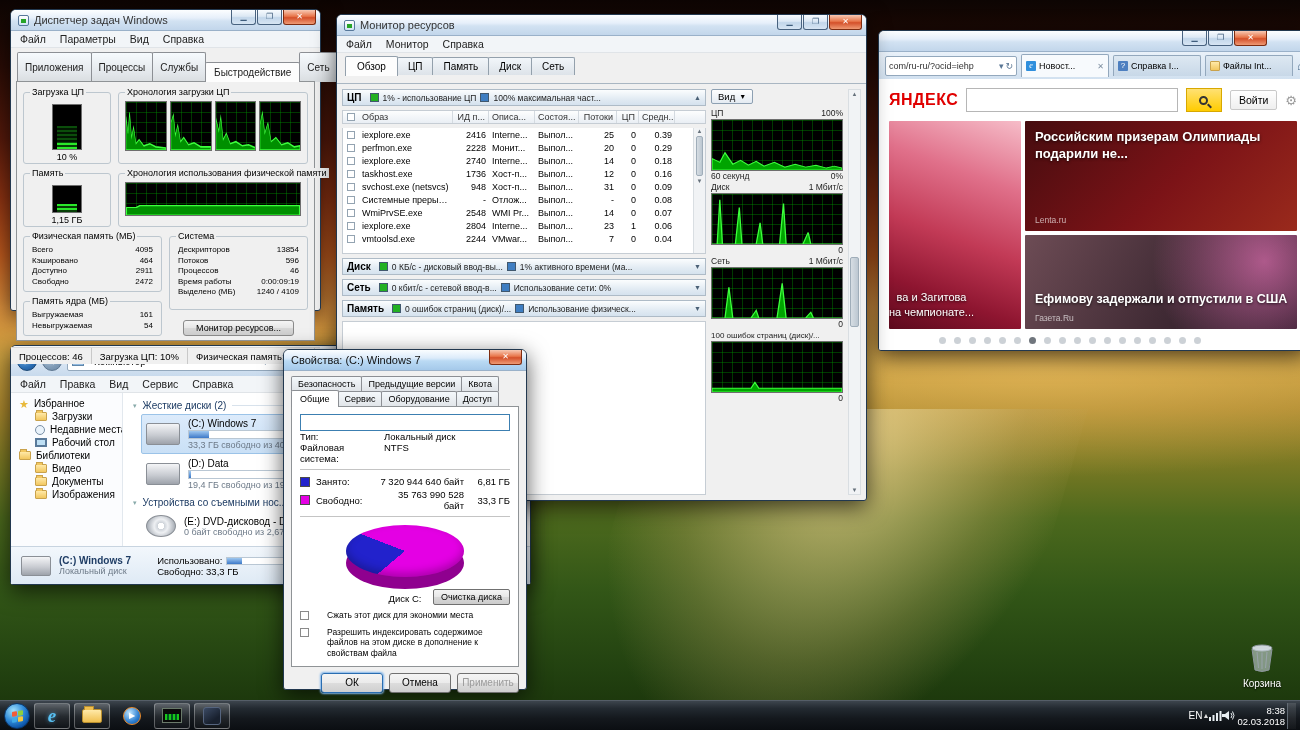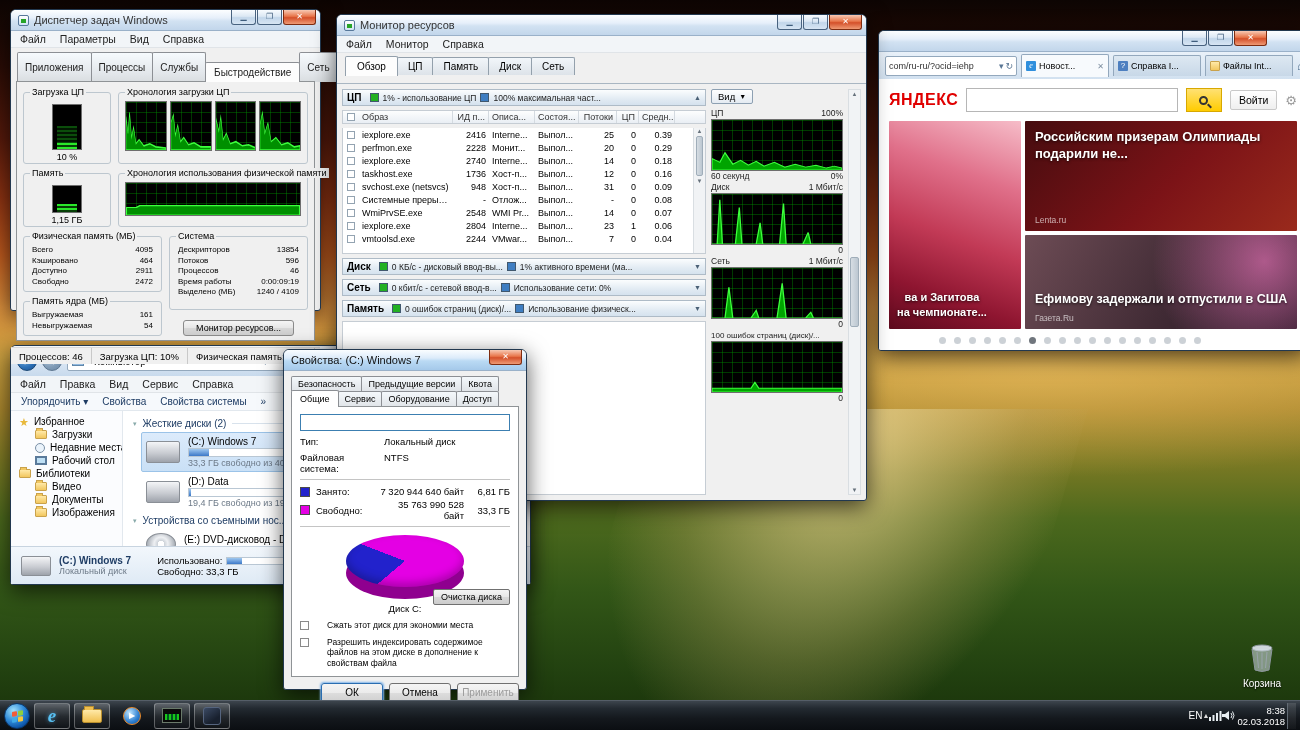--- a/index.html
+++ b/index.html
@@ -137,21 +137,21 @@
 .dd2 .ubar i{display:block;height:100%;width:17%;background:linear-gradient(#9fc8f0,#3c78c8)}
 
 
 #props{left:283px;top:349px;width:244px;height:341px;z-index:6}
 .ptabs{display:flex;padding:5px 7px 0;flex:none}
 .ptab{font-size:9px;padding:2px 6px;background:linear-gradient(#f4f8fb,#e0e4e8);border:1px solid #8c8f94;border-bottom:none;border-radius:2px 2px 0 0;margin-right:-1px;white-space:nowrap}
 .ptabs.front{padding-top:0}
 .ptabs.front .ptab:nth-child(1){background:#fff;position:relative;z-index:3;padding:3px 8px;margin-top:-1px}
 .ppage{margin:-1px 7px 0;border:1px solid #8f9396;background:#fff;flex:1;padding:7px 8px;font-size:9.5px;position:relative}
 .plabel{width:100%;height:17px;border:1px solid #3c7fb1;font-size:10px;padding:0 3px;outline:none;font-family:inherit}
-.prw{display:flex;margin-top:5px}
+.prw{display:flex;}
 .prw .k{width:84px;flex:none}
 .ehr{height:2px;border-top:1px solid #c4c4c4;border-bottom:1px solid #fff;margin:5px 0}
 .lrow{display:flex;align-items:center;margin:2px 0}
 .csq{width:10px;height:10px;border:1px solid #4a4a4a;margin-right:6px;flex:none}
 .lrow .k{width:64px;flex:none}
 .lrow .bytes{flex:1;text-align:right}
 .lrow .gb{width:46px;text-align:right;flex:none}
 .caprow{padding-left:17px}
 .pie{width:118px;height:66px;position:relative;margin:7px auto 0}
 .pieside{position:absolute;top:12px;left:0;width:118px;height:52px;border-radius:50%;background:#8f008f}
@@ -188,21 +188,21 @@
 .ylogo{color:#e00000;font-weight:bold;font-size:16px;letter-spacing:.5px}
 .yinput{flex:1;height:24px;border:1px solid #b6b6b6;box-shadow:inset 0 1px 2px rgba(0,0,0,.08)}
 .yinput input{width:100%;height:100%;border:none;outline:none;font-family:inherit;font-size:11px;padding:0 5px}
 .ybtn{width:36px;height:24px;flex:none;background:linear-gradient(#ffe173,#ffcc00);border:1px solid #d8a800;display:flex;align-items:center;justify-content:center}
 .ybtn .mag{border-color:#333}.ybtn .mag:after{background:#333}
 .ylogin{font-size:10.5px;padding:3px 8px;border:1px solid #c9c9c9;border-radius:2px;background:linear-gradient(#fff,#efefef)}
 .ygear{color:#9a9a9a;font-size:13px}
 .newsgrid{display:grid;grid-template-columns:132px 1fr;grid-template-rows:110px 94px;gap:4px;margin:0 10px;flex:none}
 .nimg{position:relative;overflow:hidden;border-radius:1px}
 .skaters{grid-row:1/3;background:linear-gradient(200deg,#f6bcc8 0%,#e0708a 28%,#c23a56 55%,#8e1530 80%,#5c0a1d 100%)}
-.skaters .cap{position:absolute;left:8px;bottom:10px;color:#fff;font-weight:bold;font-size:11px;text-shadow:0 1px 3px rgba(0,0,0,.8);line-height:1.3;border:none;width:auto;height:auto;background:none}
+.skaters .cap{position:absolute;left:0;bottom:10px;color:#fff;font-weight:normal;font-size:11px;text-shadow:0 1px 3px rgba(0,0,0,.8);line-height:1.3;border:none;width:auto;height:auto;background:none}
 .lenta{background:linear-gradient(135deg,#460c0f,#7c1317 55%,#9a2a1c)}
 .efim{background:radial-gradient(circle at 88% 28%, rgba(240,120,190,.65), transparent 45%),linear-gradient(120deg,#6d4c55,#412b35 55%,#241722)}
 .hl{position:absolute;left:10px;top:8px;right:8px;color:#fff;font-weight:bold;font-size:13px;line-height:1.3;text-shadow:0 1px 3px rgba(0,0,0,.7)}
 .efim .hl{top:auto;bottom:22px;font-size:12.5px}
 .src{position:absolute;left:10px;bottom:6px;color:rgba(255,255,255,.65);font-size:8.5px}
 .dots{display:flex;gap:8px;align-items:center;margin:8px 0 0 60px}
 .dots span{width:7px;height:7px;border-radius:50%;background:#ccd1d6}
 .dots span:nth-child(7){background:#70767d}
 
 
@@ -752,27 +752,20 @@
       </div>
     </div>
     <div class="mbar">
 
     <span>Файл</span>
         <span>Правка</span>
         <span>Вид</span>
         <span>Сервис</span>
         <span>Справка</span>
       </div>
-    <div class="etools">
-
-    <span>Упорядочить ▾</span>
-        <span>Свойства</span>
-        <span>Свойства системы</span>
-        <span>»</span>
-      </div>
     <div class="ebody">
       <div class="eside">
         <div class="sitem">
             <span class="mstar">★</span>
             <span>Избранное</span>
           </div>
         <div class="sitem ind">
             <span class="mfold"></span>
             <span>Загрузки</span>
           </div>

